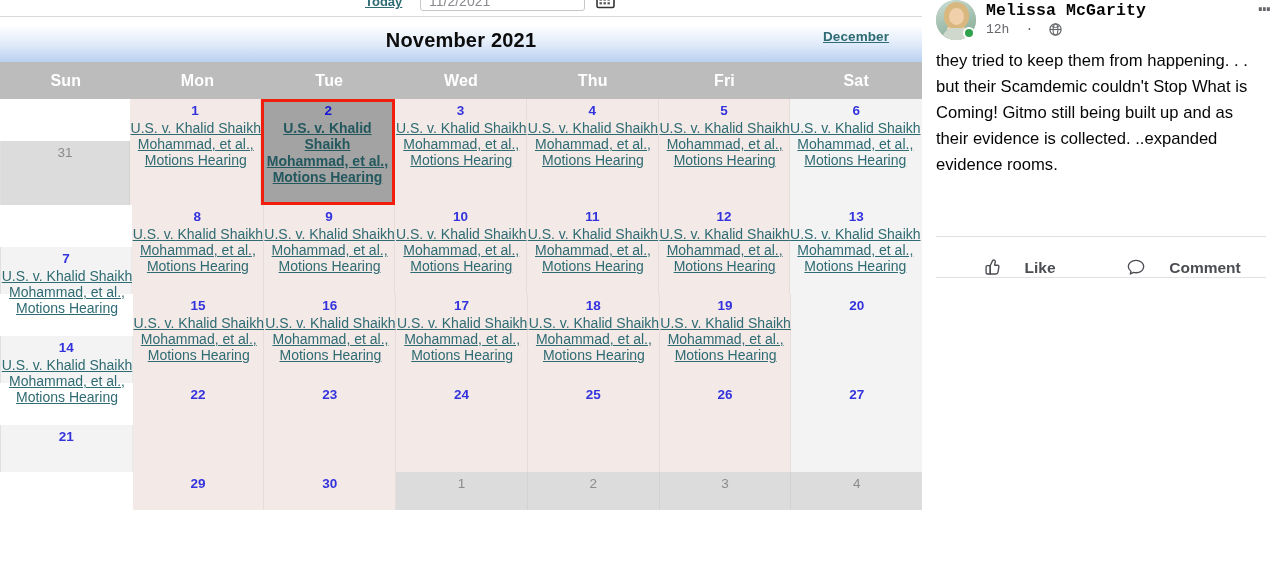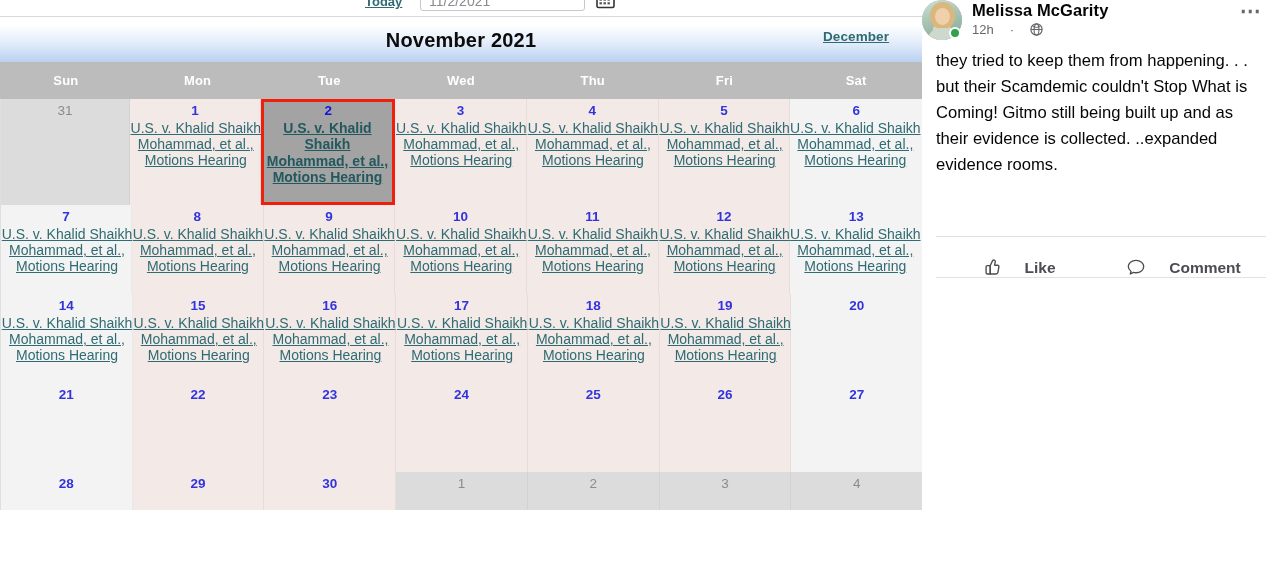--- a/index.html
+++ b/index.html
@@ -57,42 +57,42 @@
     font-size: 20px; font-weight: bold; color: #0c0c0c; letter-spacing: .2px;
   }
 
   
   #dow-row {
     position: absolute; left: 0; top: 62px; width: 922px; height: 37px;
     background: #bcbcbc; display: flex;
   }
   .dow {
     flex: 1 1 0; display: flex; align-items: center; justify-content: center;
-    font-size: 13px; font-weight: bold; color: #ffffff; letter-spacing: .2px;
+    font-size: 16px; font-weight: bold; color: #ffffff; letter-spacing: .2px;
   }
 
   
   #grid { position: absolute; left: 0; top: 99px; width: 922px; height: 411px; }
   .week { display: flex; width: 922px; }
   .w1 { height: 106px; }
   .w2 { height: 89px; }
   .w3 { height: 89px; }
   .w4 { height: 89px; }
   .w5 { height: 38px; }
 
   .cell {
     flex: 1 1 0; width: 131.7px; position: relative;
     background: #f3e9e7;
     border-right: 1px solid #e7dcda;
     padding-top: 4px;
     overflow: visible;
   }
   .cell.sun, .cell.sat { background: #f4f3f3; border-right-color: #e8e8e8; }
   .cell.other { background: #dcdcdc; border-right-color: #d2d2d2; }
-  .cell.first { border-left: 1px solid #e0e0e0; }
+  .cell.first { border-left: 1px solid #e0e0e0; margin-top: 42px; }
   .cell.last { border-right: none; }
 
   .daynum {
     display: block; text-align: center;
     font-size: 13.5px; font-weight: bold; color: #3333dd;
     line-height: 16px; margin-bottom: 1px;
   }
   .cell.other .daynum { color: #8b8b8b; font-weight: normal; }
 
   .evt {
@@ -118,21 +118,21 @@
   .cell.selected .evt {
     font-weight: bold; color: #23585e; width: 126px; margin-left: 0;
     line-height: 16.4px;
   }
 
   
   #fb-pane {
     position: absolute; left: 922px; top: 0; width: 358px; height: 564px;
     background: #ffffff;
   }
-  #fb-head { position: absolute; left: 0; top: 0px; width: 330px; height: 44px; }
+  #fb-head { position: absolute; left: 14px; top: 0px; width: 330px; height: 44px; font-family: Liberation Mono, monospace; }
   #avatar {
     position: absolute; left: 0; top: 0; width: 40px; height: 40px; border-radius: 50%;
     overflow: hidden; background: #b9c6c2;
   }
   #avatar .ph-bg {
     position: absolute; inset: 0;
     background:
       radial-gradient(circle at 50% 78%, #e8d4b4 0 24%, rgba(232,212,180,0) 26%),
       linear-gradient(160deg, #cfe0d6 0%, #a8c3b4 45%, #7fa98f 100%);
   }

